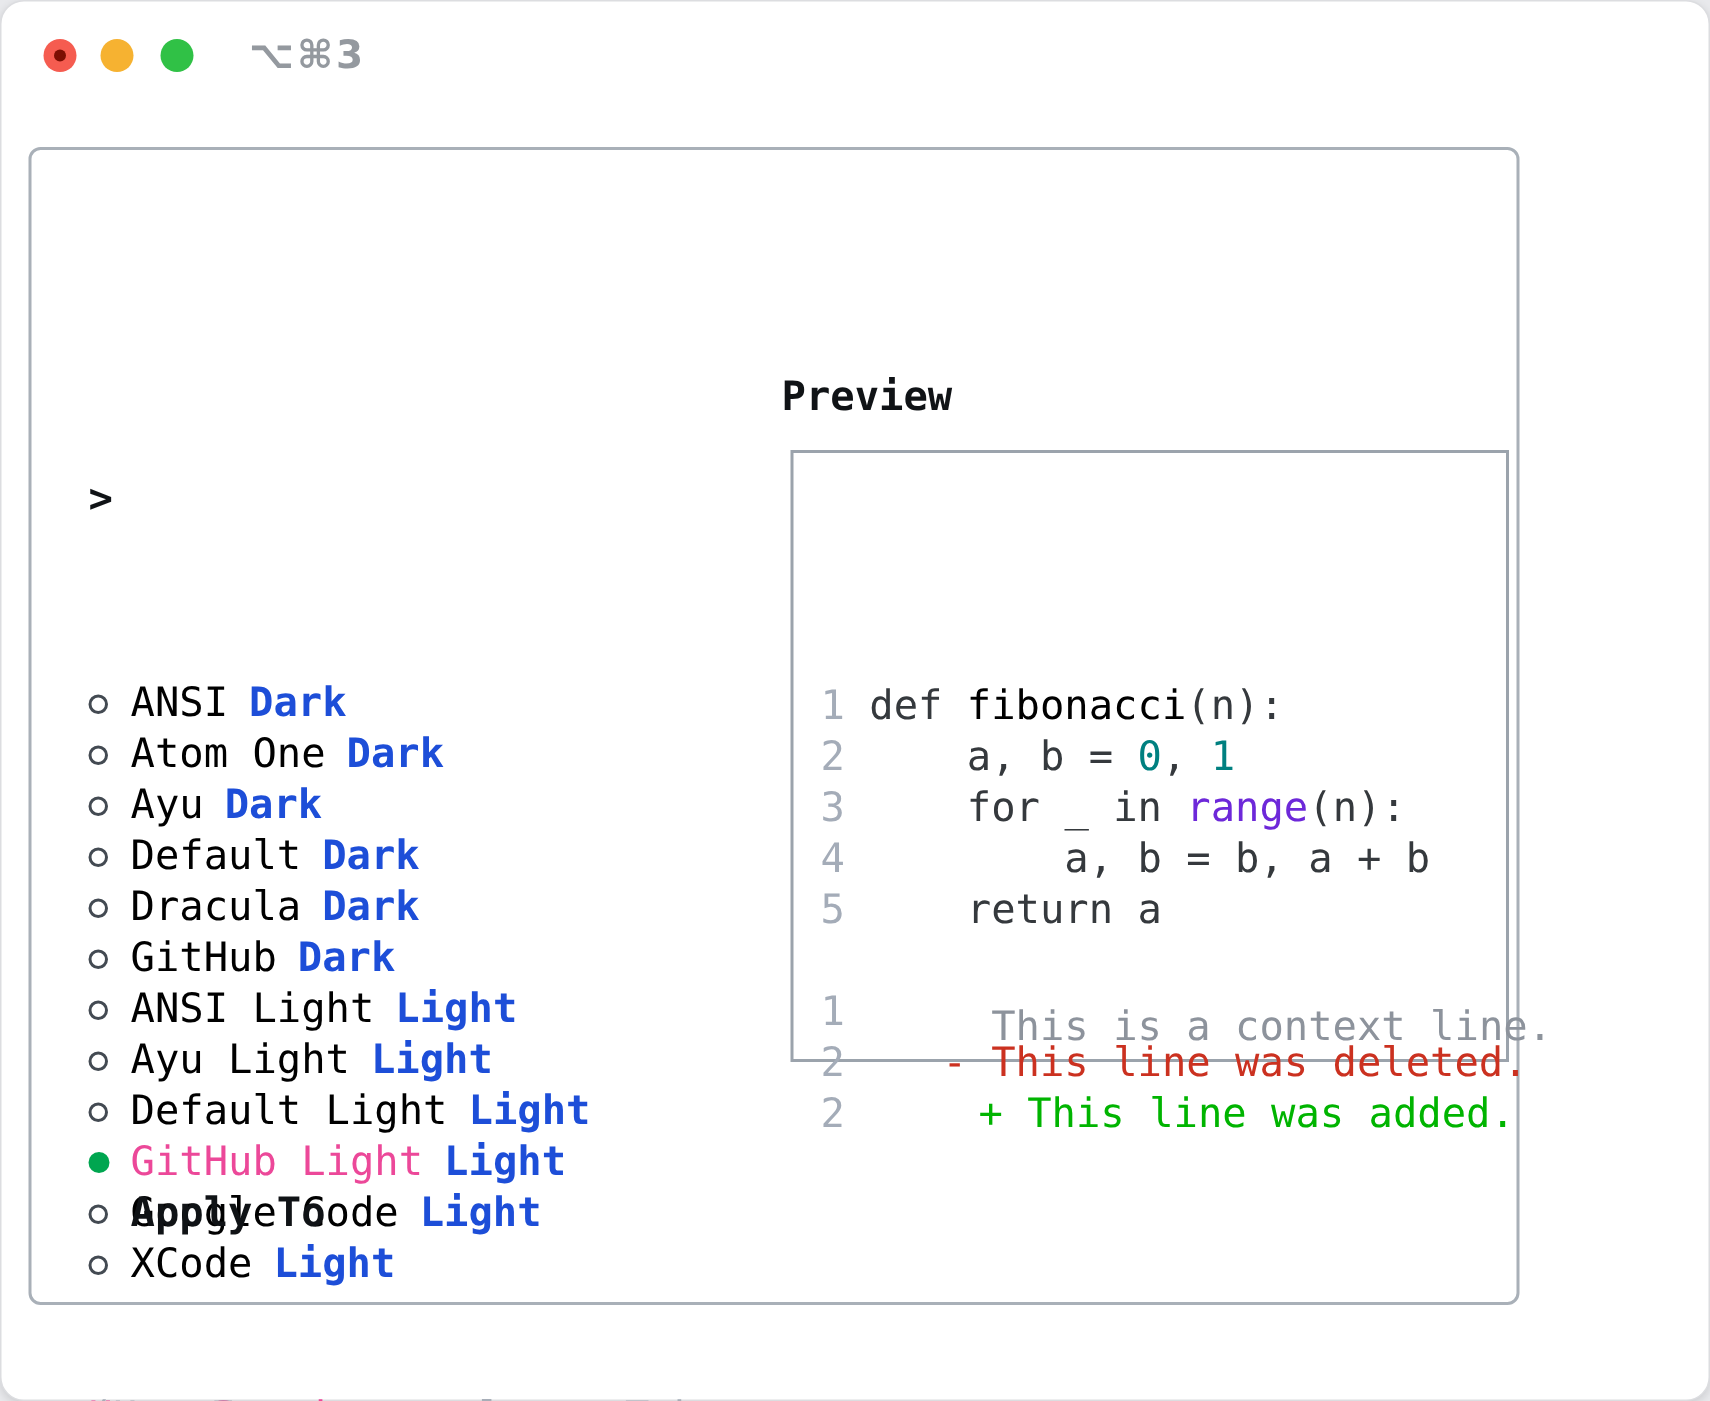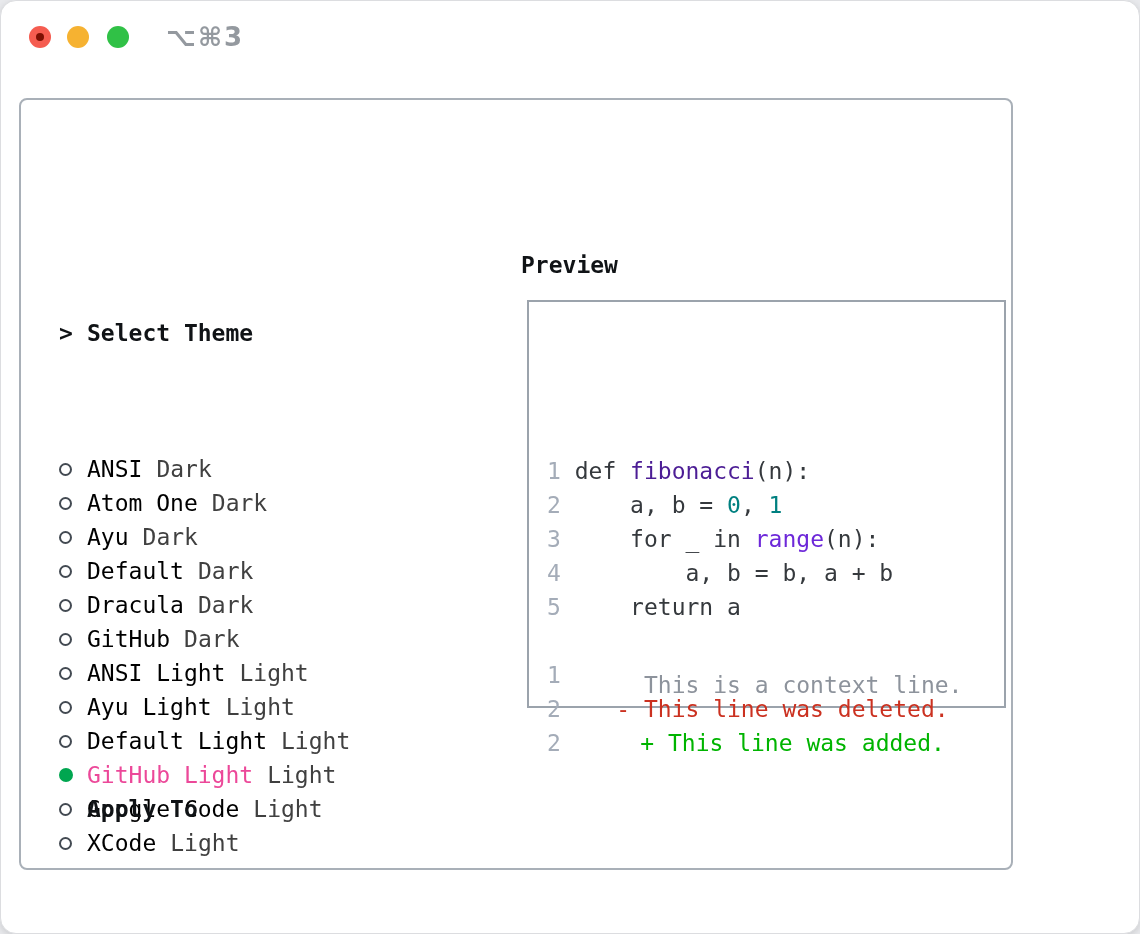--- a/index.html
+++ b/index.html
@@ -18,48 +18,48 @@
   .tl-yellow { left:66px;  background:#f6b231; }
   .tl-green  { left:106px; background:#30c146; }
   .win-title { position:absolute; left:165px; top:21px;
                font-family:"DejaVu Sans", sans-serif; font-weight:bold;
                font-size:26px; color:#94999f; letter-spacing:2px; }
 
   
   .panel { position:absolute; left:18px; top:97px; width:994px; height:772px;
            border:2px solid #a9b0b8; border-radius:8px; background:#ffffff; }
 
-  .mono { font-size:23px; line-height:34px; white-space:pre; color:#35393d; }
+  .mono { font-size:27px; line-height:34px; white-space:pre; color:#35393d; }
   .line { height:34px; display:flex; align-items:center; white-space:pre; }
 
   #theme-list   { position:absolute; left:38px; top:148px; }
   #apply-block  { position:absolute; left:38px; top:624px; }
   #hint         { position:absolute; left:38px; top:760px; color:#a7aeb8; }
 
   .heading { font-weight:bold; color:#101316; }
   .prefix  { display:inline-block; width:28px; font-weight:bold; color:#101316; }
   .spacer  { display:inline-block; width:28px; }
 
   .bullet-cell { width:28px; display:flex; align-items:center; }
   .circle { width:13px; height:13px; border:2px solid #434a52; border-radius:50%; }
   .circle.sel { width:14px; height:14px; background:#00a650; border-color:#00a650; }
 
   .item-name { color:#000000; }
   .item-name.sel { color:#ec4899; }
-  .item-variant { color:#404040; margin-left:14px; }
+  .item-variant { color:#1d4ed8; margin-left:14px;font-weight:bold; }
 
   #preview-heading { position:absolute; left:500px; top:148px; }
   #preview-box { position:absolute; left:506px; top:200px; width:479px; height:408px;
                  border:2px solid #9ba3ac; background:#ffffff; }
   #code-lines { position:absolute; left:18px; top:50px; }
 
   .c-ln  { color:#a4acb8; }
   .c-pl  { color:#35393d; }
   .c-kw  { color:#35393d; }
-  .c-fn  { color:#4c1d95; }
+  .c-fn  { color:#000000; }
   .c-num { color:#008080; }
   .c-bi  { color:#6d28d9; }
   .c-ctx { color:#8d939c;margin-top:20px; }
   .c-del { color:#cb3120; }
   .c-add { color:#00b400;margin-left:24px; }
 </style>
 </head>
 <body>
 
 <div class="window">
@@ -70,21 +70,21 @@
       </span>
     <span class="tl tl-yellow"></span>
     <span class="tl tl-green"></span>
     <span class="win-title">⌥⌘3</span>
   </div>
 
   <div class="panel">
 
     <div id="theme-list" class="mono">
       <div class="line">
-        <span class="prefix">&gt;</span><span class="heading">Select Theme</span>
+        <span class="prefix">&gt;</span>
       </div>
       
     <div class="line"><span class="bullet-cell"><span class="circle"></span></span><span class="item-name">ANSI</span><span class="item-variant">Dark</span></div><div class="line"><span class="bullet-cell"><span class="circle"></span></span><span class="item-name">Atom One</span><span class="item-variant">Dark</span></div><div class="line"><span class="bullet-cell"><span class="circle"></span></span><span class="item-name">Ayu</span><span class="item-variant">Dark</span></div><div class="line"><span class="bullet-cell"><span class="circle"></span></span><span class="item-name">Default</span><span class="item-variant">Dark</span></div><div class="line"><span class="bullet-cell"><span class="circle"></span></span><span class="item-name">Dracula</span><span class="item-variant">Dark</span></div><div class="line"><span class="bullet-cell"><span class="circle"></span></span><span class="item-name">GitHub</span><span class="item-variant">Dark</span></div><div class="line"><span class="bullet-cell"><span class="circle"></span></span><span class="item-name">ANSI Light</span><span class="item-variant">Light</span></div><div class="line"><span class="bullet-cell"><span class="circle"></span></span><span class="item-name">Ayu Light</span><span class="item-variant">Light</span></div><div class="line"><span class="bullet-cell"><span class="circle"></span></span><span class="item-name">Default Light</span><span class="item-variant">Light</span></div><div class="line"><span class="bullet-cell"><span class="circle sel"></span></span><span class="item-name sel">GitHub Light</span><span class="item-variant">Light</span></div><div class="line"><span class="bullet-cell"><span class="circle"></span></span><span class="item-name">Google Code</span><span class="item-variant">Light</span></div><div class="line"><span class="bullet-cell"><span class="circle"></span></span><span class="item-name">XCode</span><span class="item-variant">Light</span></div></div>
 
     <div id="apply-block" class="mono">
       <div class="line">
         <span class="spacer"></span><span class="heading">Apply To</span>
       </div>
       
     <div class="line"><span class="item-name sel">User Settings</span></div></div>

